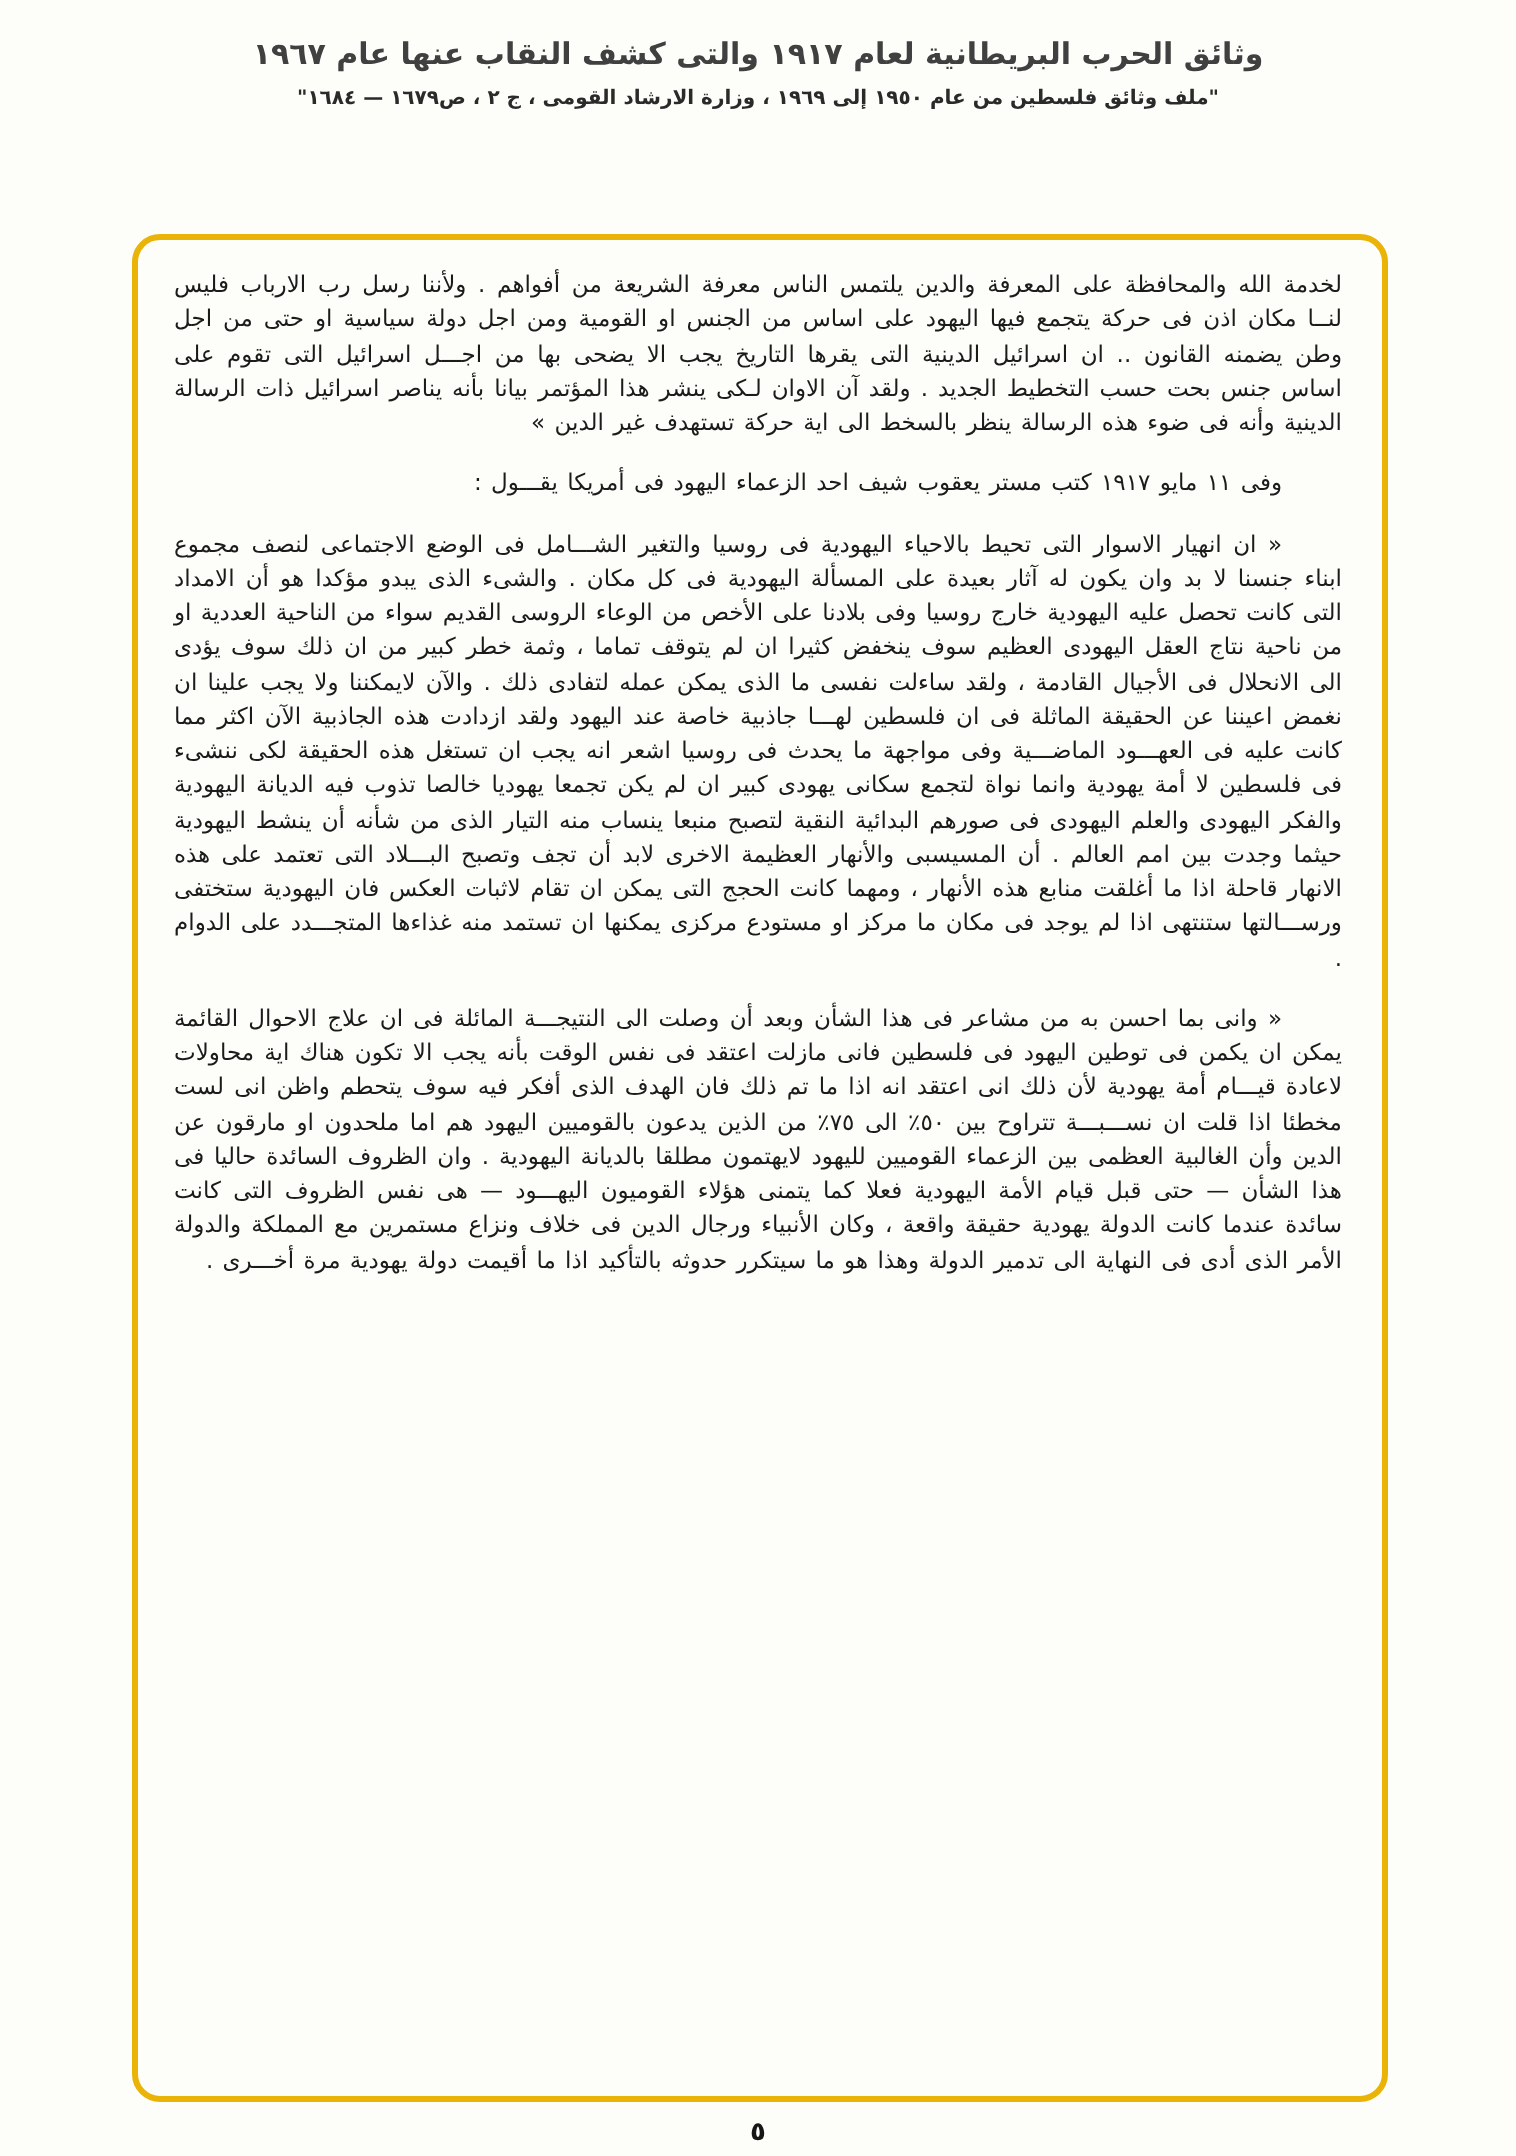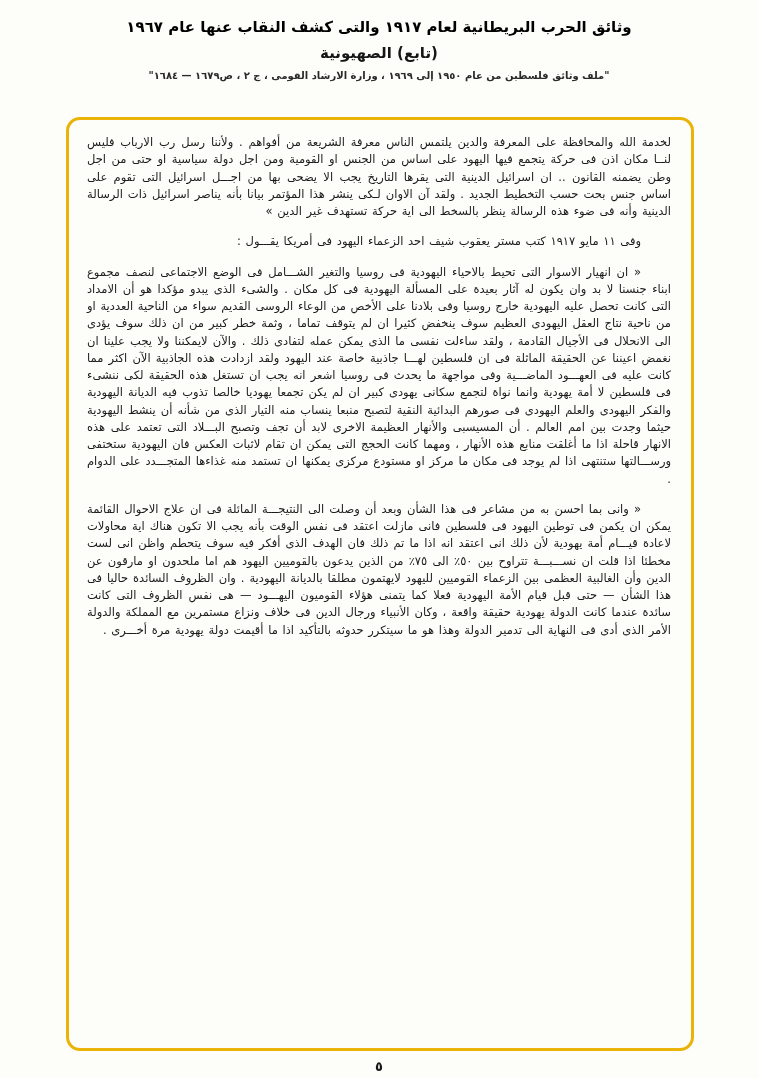--- a/index.html
+++ b/index.html
@@ -18,21 +18,21 @@
     color: #1c1c1c;
     overflow: hidden;
   }
   .header {
     text-align: center;
     padding-top: 18px;
   }
   .title {
     font-size: 15px;
     font-weight: bold;
-    color: #000000;
+    color: #404040;
     letter-spacing: 0.2px;
   }
   .subtitle {
     font-size: 15px;
     font-weight: bold;
     margin-top: 8px;
     color: #161616;
   }
   .source-note {
     font-size: 10px;
@@ -76,21 +76,20 @@
     color: #161616;
   }
 </style>
 </head>
 <body>
 
 <div class="page">
 
   <div class="header">
     <div class="title">وثائق الحرب البريطانية لعام ١٩١٧ والتى كشف النقاب عنها عام ١٩٦٧</div>
-    <div class="subtitle">(تابع) الصهيونية</div>
     <div class="source-note">"ملف وثائق فلسطين من عام ١٩٥٠ إلى ١٩٦٩ ، وزارة الارشاد القومى ، ج ٢ ، ص١٦٧٩ — ١٦٨٤"</div>
   </div>
 
   <div class="content-box">
 
       <p>لخدمة الله والمحافظة على المعرفة والدين يلتمس الناس معرفة الشريعة من أفواهم . ولأننا رسل رب الارباب فليس لنــا مكان اذن فى حركة يتجمع فيها اليهود على اساس من الجنس او القومية ومن اجل دولة سياسية او حتى من اجل وطن يضمنه القانون .. ان اسرائيل الدينية التى يقرها التاريخ يجب الا يضحى بها من اجـــل اسرائيل التى تقوم على اساس جنس بحت حسب التخطيط الجديد . ولقد آن الاوان لـكى ينشر هذا المؤتمر بيانا بأنه يناصر اسرائيل ذات الرسالة الدينية وأنه فى ضوء هذه الرسالة ينظر بالسخط الى اية حركة تستهدف غير الدين »</p>
 
       <p>وفى ١١ مايو ١٩١٧ كتب مستر يعقوب شيف احد الزعماء اليهود فى أمريكا يقـــول :</p>
 
       <p>« ان انهيار الاسوار التى تحيط بالاحياء اليهودية فى روسيا والتغير الشـــامل فى الوضع الاجتماعى لنصف مجموع ابناء جنسنا لا بد وان يكون له آثار بعيدة على المسألة اليهودية فى كل مكان . والشىء الذى يبدو مؤكدا هو أن الامداد التى كانت تحصل عليه اليهودية خارج روسيا وفى بلادنا على الأخص من الوعاء الروسى القديم سواء من الناحية العددية او من ناحية نتاج العقل اليهودى العظيم سوف ينخفض كثيرا ان لم يتوقف تماما ، وثمة خطر كبير من ان ذلك سوف يؤدى الى الانحلال فى الأجيال القادمة ، ولقد ساءلت نفسى ما الذى يمكن عمله لتفادى ذلك . والآن لايمكننا ولا يجب علينا ان نغمض اعيننا عن الحقيقة الماثلة فى ان فلسطين لهـــا جاذبية خاصة عند اليهود ولقد ازدادت هذه الجاذبية الآن اكثر مما كانت عليه فى العهـــود الماضـــية وفى مواجهة ما يحدث فى روسيا اشعر انه يجب ان تستغل هذه الحقيقة لكى ننشىء فى فلسطين لا أمة يهودية وانما نواة لتجمع سكانى يهودى كبير ان لم يكن تجمعا يهوديا خالصا تذوب فيه الديانة اليهودية والفكر اليهودى والعلم اليهودى فى صورهم البدائية النقية لتصبح منبعا ينساب منه التيار الذى من شأنه أن ينشط اليهودية حيثما وجدت بين امم العالم . أن المسيسبى والأنهار العظيمة الاخرى لابد أن تجف وتصبح البـــلاد التى تعتمد على هذه الانهار قاحلة اذا ما أغلقت منابع هذه الأنهار ، ومهما كانت الحجج التى يمكن ان تقام لاثبات العكس فان اليهودية ستختفى ورســـالتها ستنتهى اذا لم يوجد فى مكان ما مركز او مستودع مركزى يمكنها ان تستمد منه غذاءها المتجـــدد على الدوام .</p>

